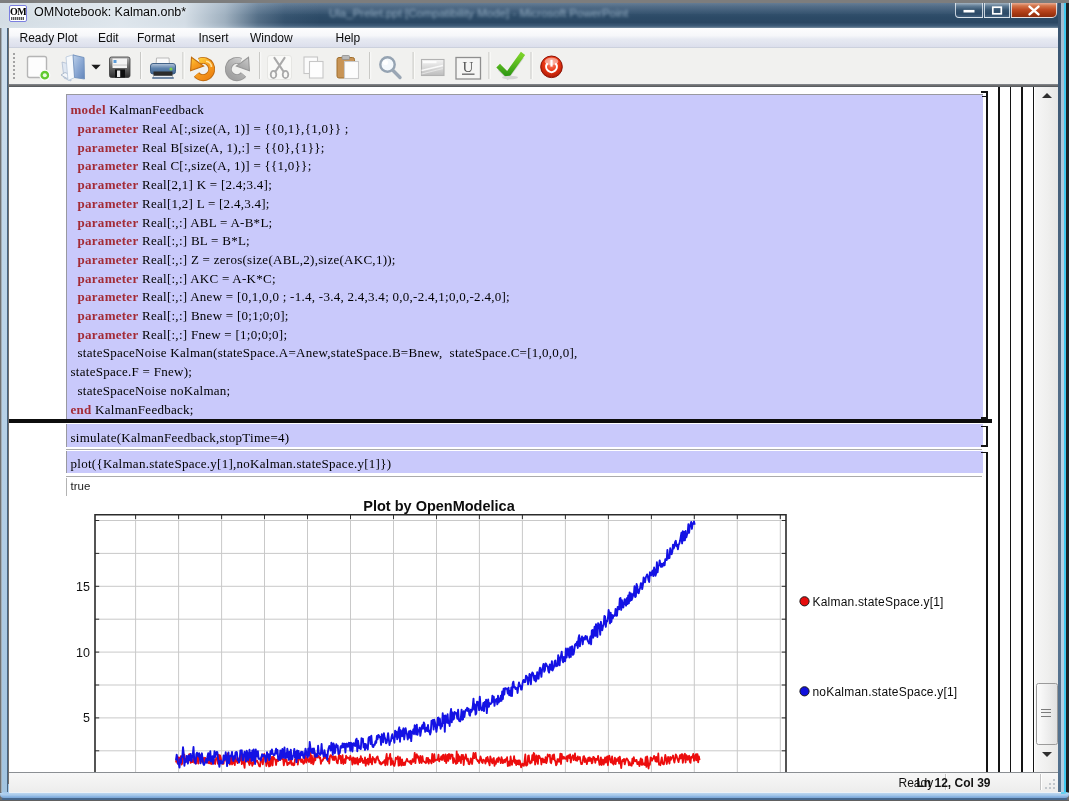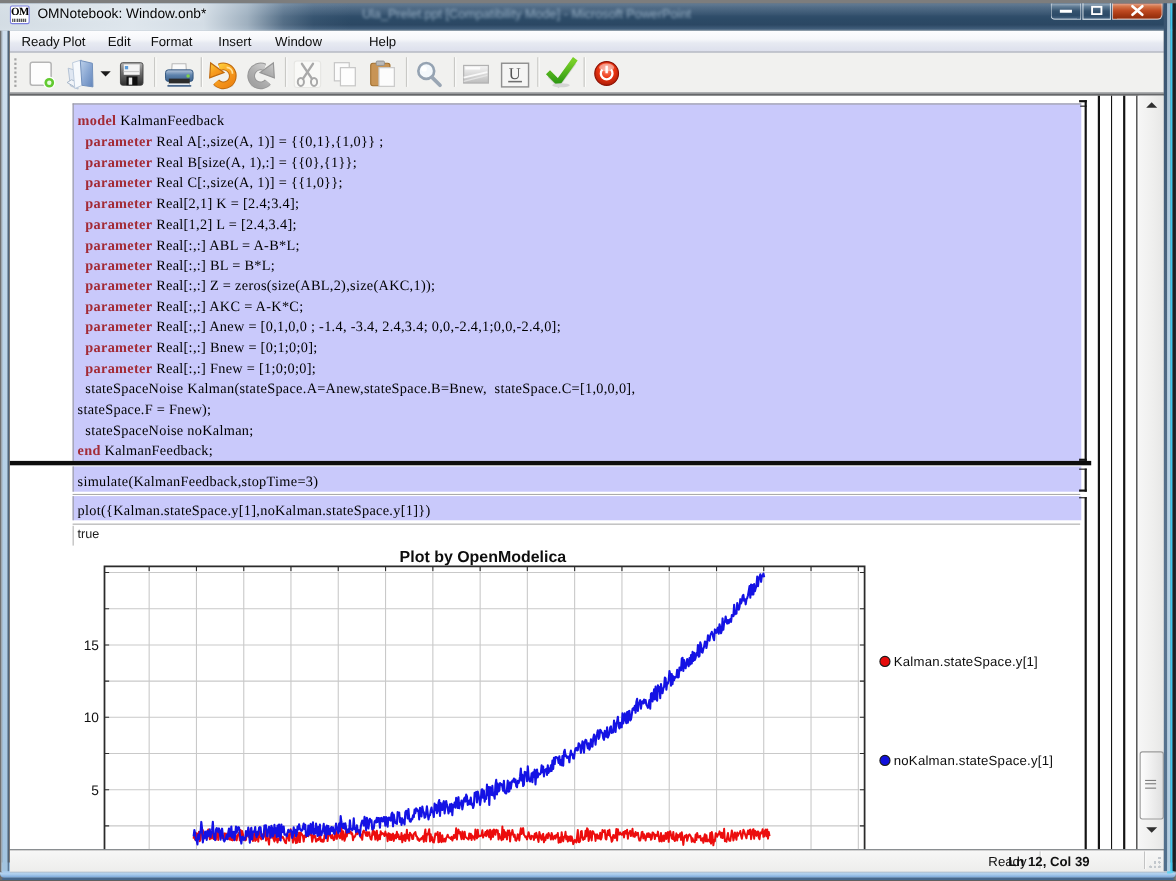--- a/index.html
+++ b/index.html
@@ -109,21 +109,21 @@
 <body>
 <div class="abs" id="topstrip"></div>
 <div class="abs" id="titlebar">
   <div class="abs sheen"></div>
   <div class="abs glow"></div>
   <div class="abs" id="ghost">Ula_Prelet.ppt [Compatibility Mode] - Microsoft PowerPoint</div>
   <div class="abs" id="omicon">
       <b>OM</b>
       <i></i>
     </div>
-  <div class="abs" id="wtitle">OMNotebook: Window.onb*</div>
+  <div class="abs" id="wtitle">OMNotebook: Kalman.onb*</div>
   <div class="abs wbtn" id="btnmin"><svg width="26" height="13">
         <line x1="7.5" y1="7.2" x2="18.5" y2="7.2" stroke="#ffffff" stroke-width="2.6"></line>
       </svg></div>
   <div class="abs wbtn" id="btnmax"><svg width="24" height="13">
         <rect x="7.8" y="3.2" width="8.5" height="6.6" fill="none" stroke="#ffffff" stroke-width="1.7"></rect>
       </svg></div>
   <div class="abs wbtn" id="btnclose"><svg width="44" height="13">
         <path d="M17.5 2.6 L26.5 10.4 M26.5 2.6 L17.5 10.4" stroke="#ffffff" stroke-width="2.4" stroke-linecap="round"></path>
       </svg></div>
 </div>
@@ -292,21 +292,21 @@
   <span class="k">parameter</span> Real[:,:] AKC = A-K*C;
   <span class="k">parameter</span> Real[:,:] Anew = [0,1,0,0 ; -1.4, -3.4, 2.4,3.4; 0,0,-2.4,1;0,0,-2.4,0];
   <span class="k">parameter</span> Real[:,:] Bnew = [0;1;0;0];
   <span class="k">parameter</span> Real[:,:] Fnew = [1;0;0;0];
   stateSpaceNoise Kalman(stateSpace.A=Anew,stateSpace.B=Bnew,  stateSpace.C=[1,0,0,0],
 stateSpace.F = Fnew);
   stateSpaceNoise noKalman;
 <span class="k">end</span> KalmanFeedback;</pre>
 <div class="abs" id="sepline"></div>
 <div class="abs cell" id="cell2"></div>
-<pre class="code" id="code2">simulate(KalmanFeedback,stopTime=3)</pre>
+<pre class="code" id="code2">simulate(KalmanFeedback,stopTime=4)</pre>
 <div class="abs thinline" style="left:66px;top:448.6px;width:915.5px;"></div>
 <div class="abs cell" id="cell3"></div>
 <pre class="code" id="code3">plot({Kalman.stateSpace.y[1],noKalman.stateSpace.y[1]})</pre>
 <div class="abs thinline" style="left:66px;top:476.1px;width:915.5px;"></div>
 <div class="abs" id="truecell"></div>
 <div class="abs" id="truetxt">true</div>
 <svg class="abs" style="left:0;top:477px;" width="1069" height="296" viewBox="0 477 1069 296">
 <text x="439" y="510.8" text-anchor="middle" font-size="14.5" font-weight="bold" fill="#0d0d0d">Plot by OpenModelica</text>
 <g stroke="#c9c9c9" stroke-width="1">
       <line x1="135.6" y1="514.8" x2="135.6" y2="772.3"></line>

